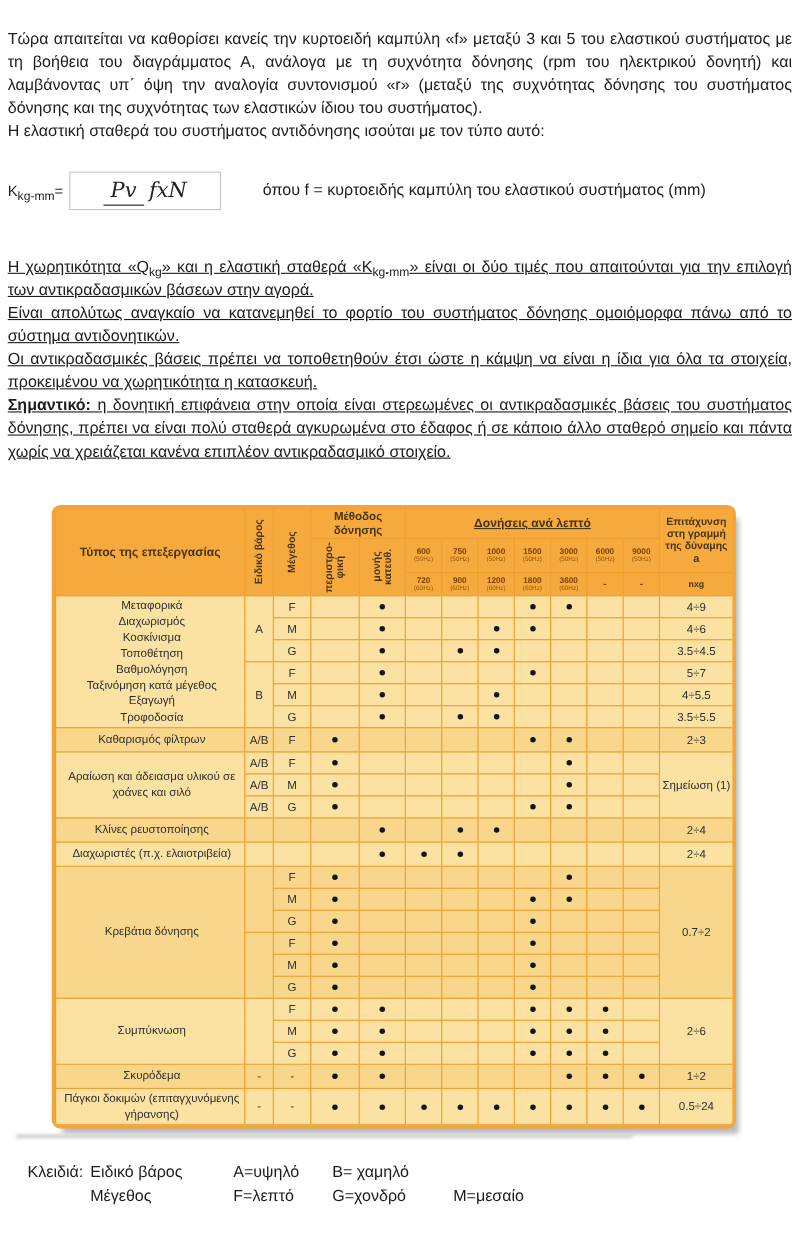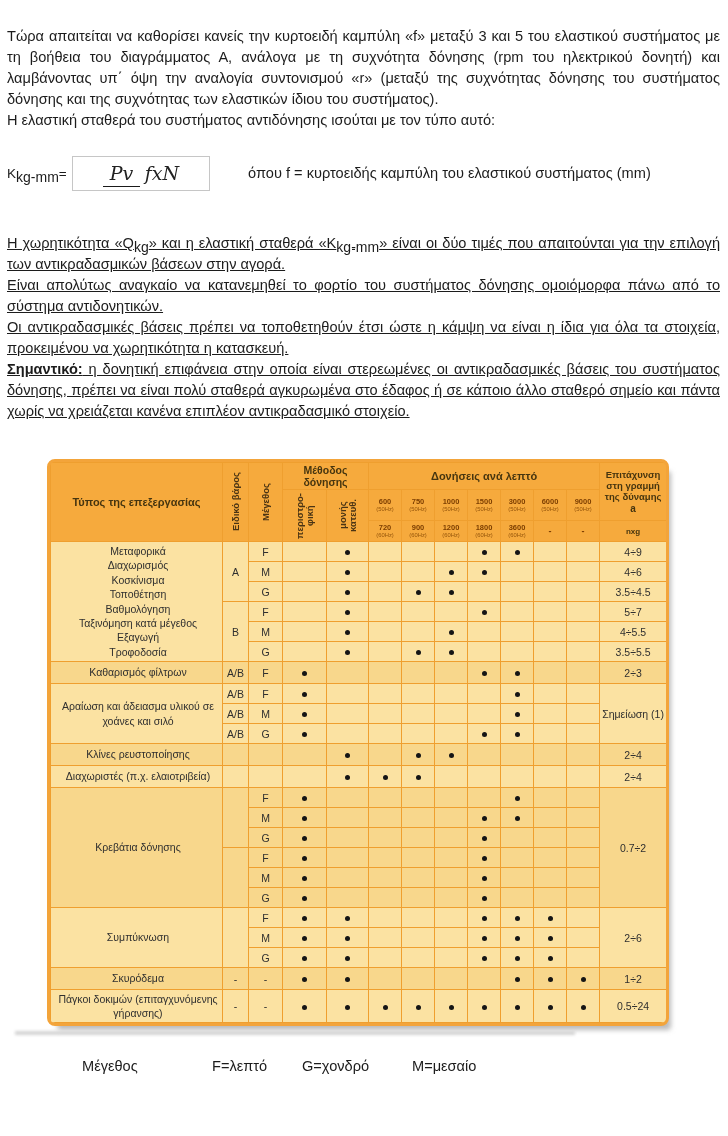--- a/index.html
+++ b/index.html
@@ -2,21 +2,21 @@
 <html><head>
 <meta charset="utf-8">
 <style>
   html,body{margin:0;padding:0;}
   body{
     width:728px;height:1136px;overflow:hidden;background:#ffffff;
     font-family:"Liberation Sans",sans-serif;color:#1c1c1c;
   }
   .page{padding:26px 8px 0 7px;}
   .para{font-size:14.6px;line-height:21px;text-align:justify;margin:0;}
-  sub{font-size:14px;line-height:0;}
+  sub{font-size:11px;line-height:0;}
 
   
   .formula-row{display:flex;align-items:center;margin:9px 0 0 0;height:66px;}
   .k-label{font-size:13.5px;white-space:nowrap;}
   .frac-box{border:1.5px solid #c6c6c6;background:#fff;padding:5px 30px 6px;margin-left:5px;}
   .frac-num,.frac-den{
     font-family:"DejaVu Serif",serif;font-style:italic;font-size:19px;
     text-align:center;color:#222;
   }
   .frac-num{padding:0 7px 2px;border-bottom:1.7px solid #1a1a1a;}
@@ -29,21 +29,21 @@
   .tbl-outer{position:relative;margin:37px 0 0 40px;width:622px;}
   .tbl-wrap{
     border:3px solid #f3a43a;border-radius:8px;overflow:hidden;background:#f6aa3d;
     box-shadow:6px 8px 5px -4px rgba(150,150,150,0.65);
   }
   table.ptable{border-collapse:collapse;width:100%;table-layout:fixed;}
   .ptable td,.ptable th{border:1px solid #ef9f2f;padding:0;vertical-align:middle;}
   .ptable thead th{background:#f6aa3d;color:#46350f;font-weight:bold;}
   th.h-type{font-size:11px;}
   th.h-group{font-size:10.5px;line-height:12px;}
-  th.h-vpm{font-size:11px;}
+  th.h-vpm{font-size:11px;text-decoration:underline;}
   th.h-accel{background:#f8b954;border-radius:5px;font-size:9.5px;line-height:11px;}
   th.h-accel .a-sub{font-size:10px;margin-top:1px;}
   th.vert,th.vert2{background:#f9bd5c;border-radius:4px 4px 0 0;}
   .vtxt{
     writing-mode:vertical-rl;transform:rotate(180deg);
     font-size:9.5px;font-weight:bold;color:#4a3414;line-height:10px;
     white-space:pre-line;margin:0 auto;display:block;text-align:center;
   }
   th.f50{background:#f9bd5c;border-radius:4px 4px 0 0;}
   th.f60,th.nxg{background:#f3a118;}
@@ -526,20 +526,27 @@
               <td class="acc">0.5÷24</td>
             </tr>
           </tbody>
       </table>
     </div>
     <div class="under-shadow"></div>
   </div>
 
   <div class="legend">
     <div class="legend-row">
+      <span class="legend-title">Κλειδιά:</span>
+      <span class="lc1">Ειδικό βάρος</span>
+      <span class="lc2">Α=υψηλό</span>
+      <span class="lc3">Β= χαμηλό</span>
+      <span class="lc4"></span>
+    </div>
+    <div class="legend-row">
       <span class="legend-title"></span>
       <span class="lc1">Μέγεθος</span>
       <span class="lc2">F=λεπτό</span>
       <span class="lc3">G=χονδρό</span>
       <span class="lc4">M=μεσαίο</span>
     </div>
   </div>
 
 </div>
 

